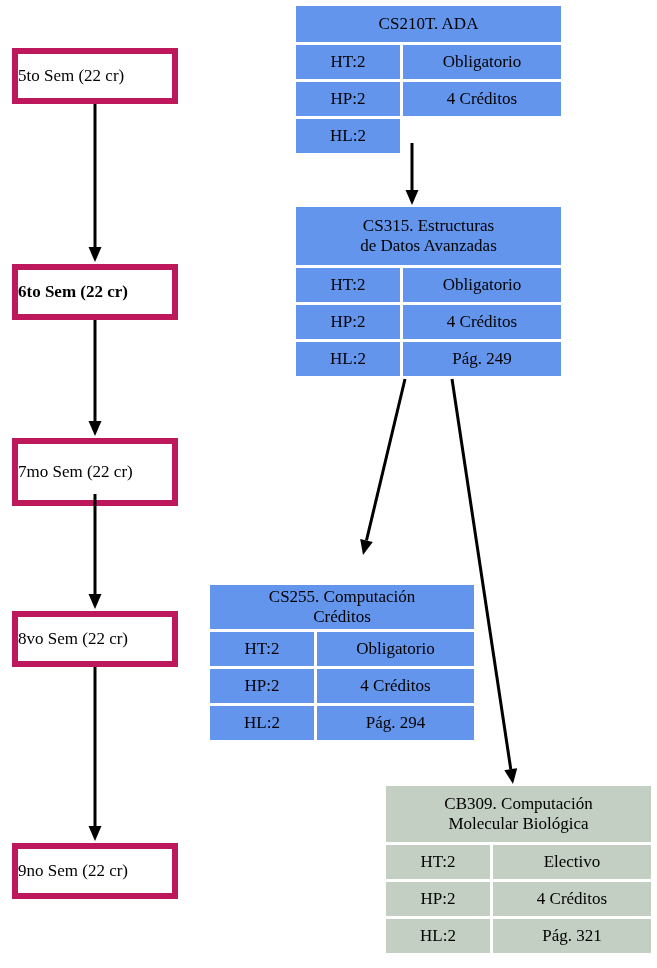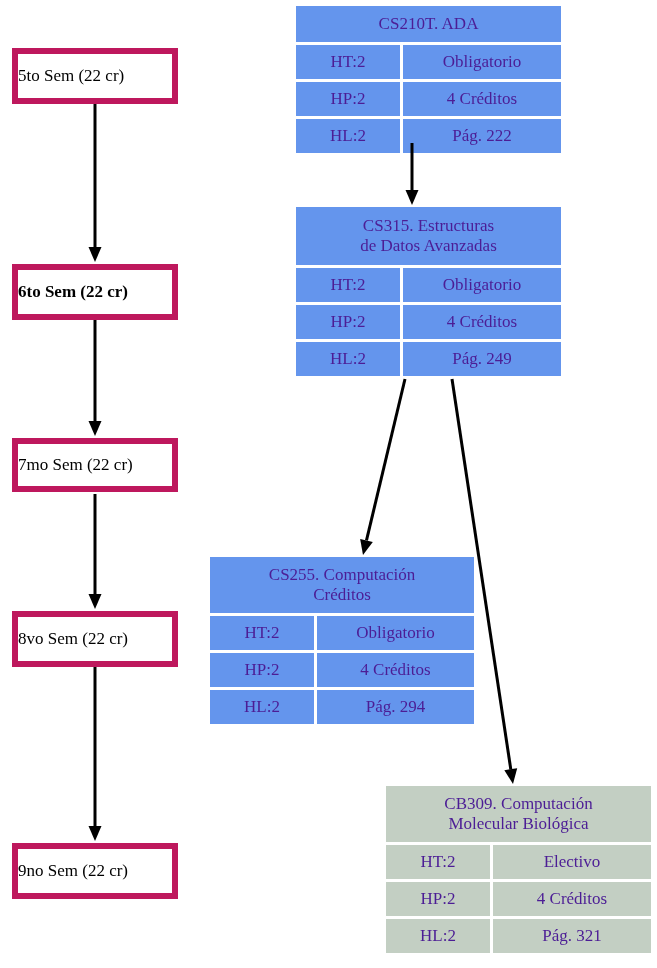--- a/index.html
+++ b/index.html
@@ -31,21 +31,21 @@
     white-space: nowrap;
   }
 
   
   .course-table {
     position: absolute;
     box-sizing: border-box;
     display: flex;
     flex-direction: column;
     background: #ffffff;
-    color: #4c1d95;
+    color: #000000;
   }
   .ct-title {
     box-sizing: border-box;
     width: 100%;
     display: flex;
     align-items: center;
     justify-content: center;
     text-align: center;
     font-size: 17px;
     line-height: 1.15;
@@ -94,21 +94,21 @@
 <body>
 
 <div id="canvas">
 
   <div class="sem-box" style="left: 12px; top: 48px; width: 166px; height: 56px;">
     <span>5to Sem (22 cr)</span>
   </div>
   <div class="sem-box" style="left: 12px; top: 264px; width: 166px; height: 56px; font-weight: bold;">
     <span>6to Sem (22 cr)</span>
   </div>
-  <div class="sem-box" style="left: 12px; top: 438px; width: 166px; height: 54px;">
+  <div class="sem-box" style="left: 12px; top: 438px; width: 166px; height: 68px;">
     <span>7mo Sem (22 cr)</span>
   </div>
   <div class="sem-box" style="left: 12px; top: 611px; width: 166px; height: 56px;">
     <span>8vo Sem (22 cr)</span>
   </div>
   <div class="sem-box" style="left: 12px; top: 843px; width: 166px; height: 56px;">
     <span>9no Sem (22 cr)</span>
   </div>
 
   <div class="course-table theme-blue" style="left: 296px; top: 6px; width: 265px;">
@@ -118,21 +118,20 @@
     <div class="ct-row" style="height: 34px;">
       <div class="ct-cell left">HT:2</div>
       <div class="ct-cell right">Obligatorio</div>
     </div>
     <div class="ct-row" style="height: 34px;">
       <div class="ct-cell left">HP:2</div>
       <div class="ct-cell right">4 Créditos</div>
     </div>
     <div class="ct-row" style="height: 34px;">
       <div class="ct-cell left">HL:2</div>
-      <div class="ct-cell right">Pág. 222</div>
     </div>
   </div>
 
   <div class="course-table theme-blue" style="left: 296px; top: 207px; width: 265px; align-items: center;">
     <div class="ct-title" style="height: 58px;">
       <div>
         <div>CS315. Estructuras</div>
         <div>de Datos Avanzadas</div>
       </div>
     </div>
@@ -144,21 +143,21 @@
       <div class="ct-cell left">HP:2</div>
       <div class="ct-cell right">4 Créditos</div>
     </div>
     <div class="ct-row" style="height: 34px;">
       <div class="ct-cell left">HL:2</div>
       <div class="ct-cell right">Pág. 249</div>
     </div>
   </div>
 
   <div class="course-table theme-blue" style="left: 210px; top: 557px; width: 264px;">
-    <div class="ct-title" style="height: 56px;">
+    <div class="ct-title" style="height: 44px; margin-top: 28px;">
       <div>
         <div>CS255. Computación</div>
         <div>Créditos</div>
       </div>
     </div>
     <div class="ct-row" style="height: 34px;">
       <div class="ct-cell left">HT:2</div>
       <div class="ct-cell right">Obligatorio</div>
     </div>
     <div class="ct-row" style="height: 34px;">

